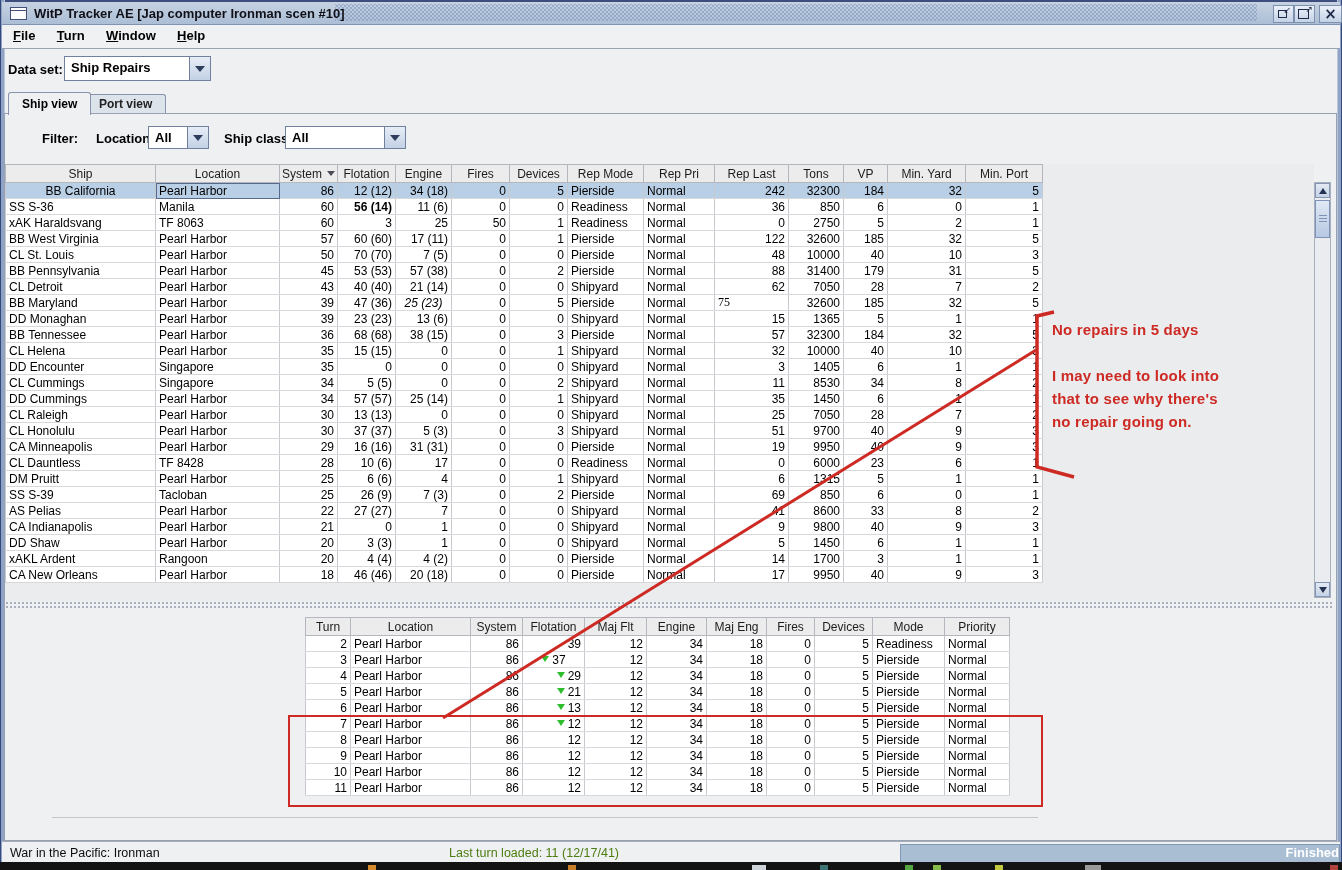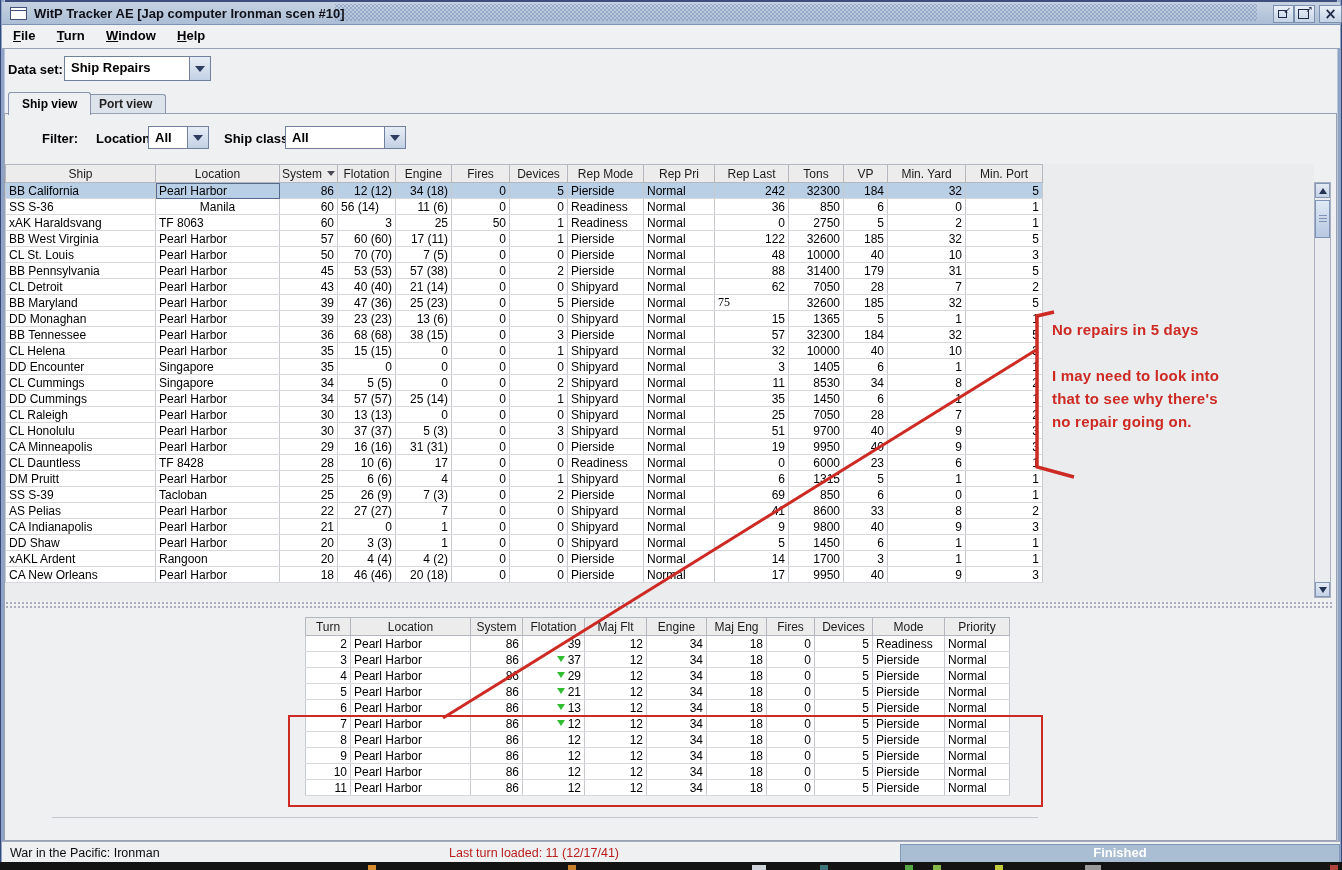--- a/index.html
+++ b/index.html
@@ -81,23 +81,23 @@
       background-image:radial-gradient(#a9aebc .8px,transparent 1px);background-size:4px 4px;}
   
   .overlay{position:absolute;left:0;top:0;z-index:40;pointer-events:none;}
   .note{position:absolute;left:1052px;top:318px;width:268px;z-index:41;color:var(--annotation-red,#ce2a24);
       font-weight:bold;font-size:15px;line-height:23px;letter-spacing:.2px;}
   .note-line{min-height:23px;white-space:nowrap;}
   
   .statusbar{position:absolute;left:2px;top:841px;width:1338px;height:21px;background:#eef0f2;
       border-top:1px solid #a6adb8;}
   .status-left{position:absolute;left:8px;top:4px;font-size:12.5px;color:#0d0d0d;white-space:nowrap;}
-  .status-center{position:absolute;left:447px;top:4px;font-size:12.5px;color:#b91c1c;white-space:nowrap;}
+  .status-center{position:absolute;left:447px;top:4px;font-size:12.5px;color:#4d7c0f;white-space:nowrap;}
   .progress{position:absolute;left:898px;top:2px;width:440px;height:22px;background:var(--progress-fill,#a9bdd3);
-      border:1px solid #8098b8;box-sizing:border-box;text-align:center;}
+      border:1px solid #8098b8;box-sizing:border-box;text-align:right;}
   .progress span{color:#fff;font-weight:bold;font-size:13px;line-height:16px;}
   
   .taskbar{position:absolute;left:0;top:862px;width:1342px;height:8px;background:#131313;}
   .tb-frag{position:absolute;bottom:0;height:5px;width:8px;}
 </style>
 </head>
 <body>
 
 <div class="app">
 
@@ -188,40 +188,40 @@
             <th>Rep Pri</th>
             <th>Rep Last</th>
             <th>Tons</th>
             <th>VP</th>
             <th>Min. Yard</th>
             <th>Min. Port</th>
           </tr>
         </thead>
         <tbody>
           <tr class="selected">
-            <td style="text-align: left;">BB California</td>
+            <td style="text-align: center;">BB California</td>
             <td class="focus" style="text-align: left;">Pearl Harbor</td>
             <td style="text-align: right;">86</td>
             <td style="text-align: right;">12 (12)</td>
             <td style="text-align: right;">34 (18)</td>
             <td style="text-align: right;">0</td>
             <td style="text-align: right;">5</td>
             <td style="text-align: left;">Pierside</td>
             <td style="text-align: left;">Normal</td>
             <td style="text-align: right;">242</td>
             <td style="text-align: right;">32300</td>
             <td style="text-align: right;">184</td>
             <td style="text-align: right;">32</td>
             <td style="text-align: right;">5</td>
           </tr>
           <tr>
             <td style="text-align: left;">SS S-36</td>
-            <td style="text-align: center;">Manila</td>
+            <td style="text-align: left;">Manila</td>
             <td style="text-align: right;">60</td>
-            <td style="text-align: left;">56 (14)</td>
+            <td style="text-align: right; font-weight: bold;">56 (14)</td>
             <td style="text-align: right;">11 (6)</td>
             <td style="text-align: right;">0</td>
             <td style="text-align: right;">0</td>
             <td style="text-align: left;">Readiness</td>
             <td style="text-align: left;">Normal</td>
             <td style="text-align: right;">36</td>
             <td style="text-align: right;">850</td>
             <td style="text-align: right;">6</td>
             <td style="text-align: right;">0</td>
             <td style="text-align: right;">1</td>
@@ -304,21 +304,21 @@
             <td style="text-align: right;">7050</td>
             <td style="text-align: right;">28</td>
             <td style="text-align: right;">7</td>
             <td style="text-align: right;">2</td>
           </tr>
           <tr>
             <td style="text-align: left;">BB Maryland</td>
             <td style="text-align: left;">Pearl Harbor</td>
             <td style="text-align: right;">39</td>
             <td style="text-align: right;">47 (36)</td>
-            <td style="text-align: right;">25 (23)</td>
+            <td style="text-align: center; font-style: italic;">25 (23)</td>
             <td style="text-align: right;">0</td>
             <td style="text-align: right;">5</td>
             <td style="text-align: left;">Pierside</td>
             <td style="text-align: left;">Normal</td>
             <td style="text-align: left; font-family: Liberation Serif, serif;">75</td>
             <td style="text-align: right;">32600</td>
             <td style="text-align: right;">185</td>
             <td style="text-align: right;">32</td>
             <td style="text-align: right;">5</td>
           </tr>
@@ -651,21 +651,21 @@
             <td style="text-align: right;">18</td>
             <td style="text-align: right;">0</td>
             <td style="text-align: right;">5</td>
             <td style="text-align: left;">Readiness</td>
             <td style="text-align: left;">Normal</td>
           </tr>
           <tr>
             <td style="text-align: right;">3</td>
             <td style="text-align: left;">Pearl Harbor</td>
             <td style="text-align: right;">86</td>
-            <td style="text-align: right;"><span class="tri-green"></span>37</td>
+            <td style="text-align: center;"><span class="tri-green"></span>37</td>
             <td style="text-align: right;">12</td>
             <td style="text-align: right;">34</td>
             <td style="text-align: right;">18</td>
             <td style="text-align: right;">0</td>
             <td style="text-align: right;">5</td>
             <td style="text-align: left;">Pierside</td>
             <td style="text-align: left;">Normal</td>
           </tr>
           <tr>
             <td style="text-align: right;">4</td>

